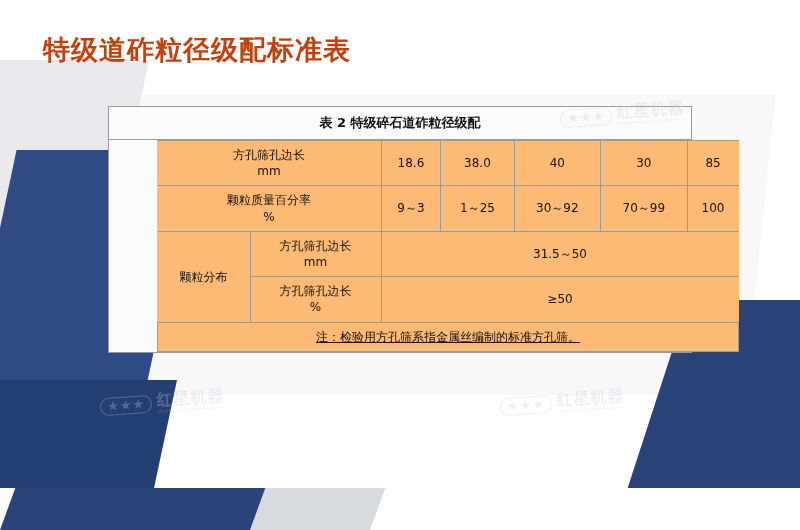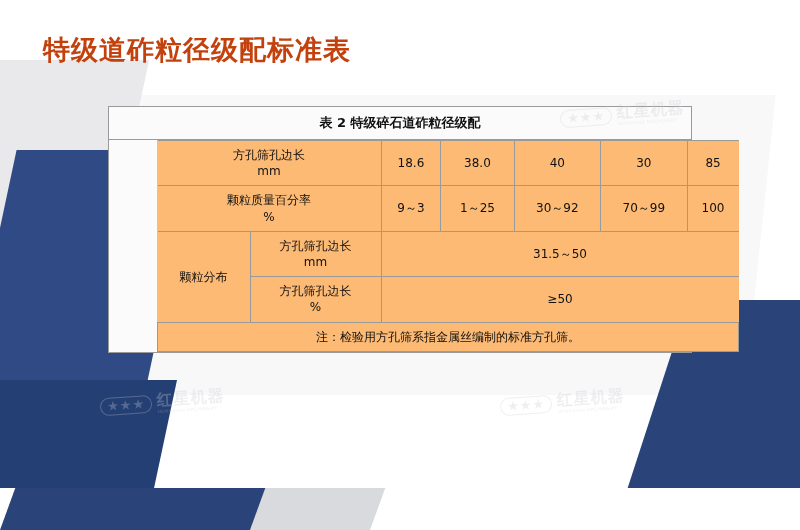--- a/index.html
+++ b/index.html
@@ -133,20 +133,21 @@
   table.spec td.outer-right { border-right: none; }
   .row-h { height: 44px; }
   .cell-label { width: 210px; }
   .note-row td {
     text-align: left;
     padding: 9px 10px 9px 22px;
     border-left: none;
     border-right: none;
     border-bottom: none;
     font-size: 12px;
+    text-decoration: underline;
   }
   .two-line span { display: block; }
   
   .wm {
     position: absolute;
     opacity: 0.30;
     pointer-events: none;
     user-select: none;
     display: flex;
     align-items: center;

